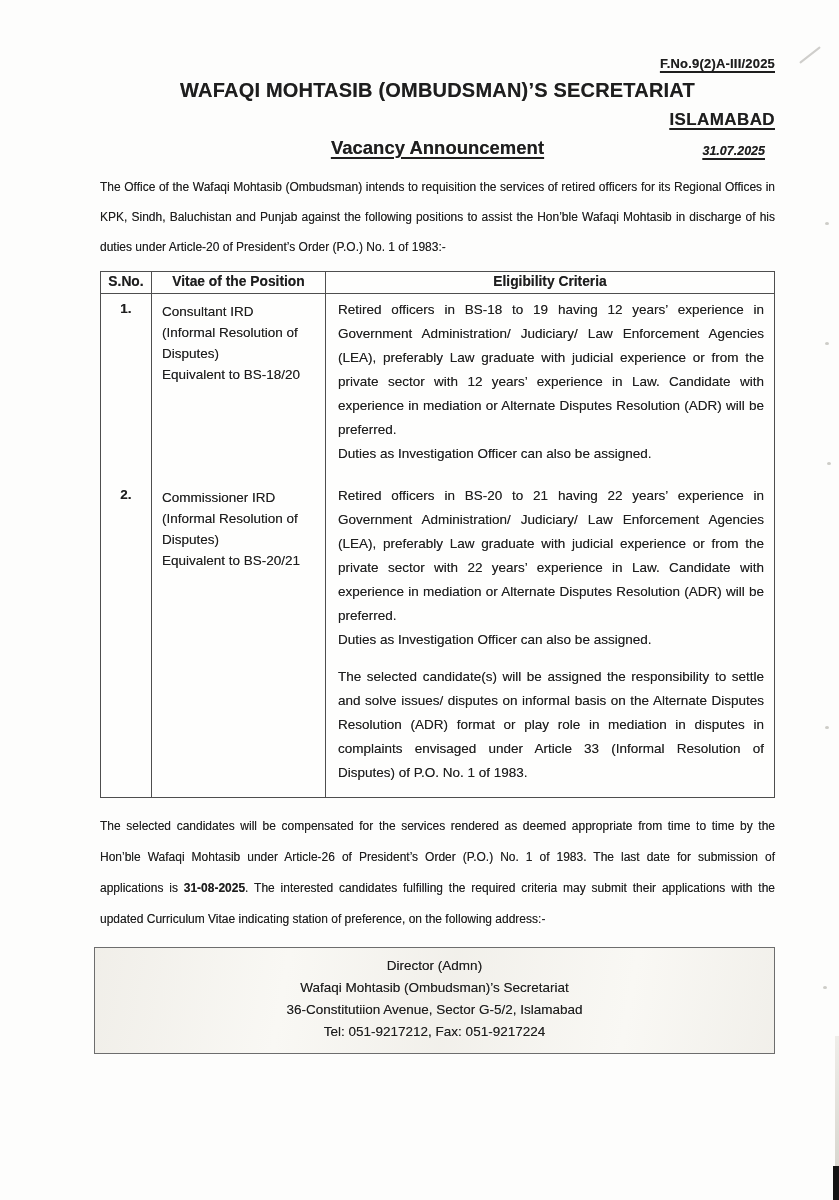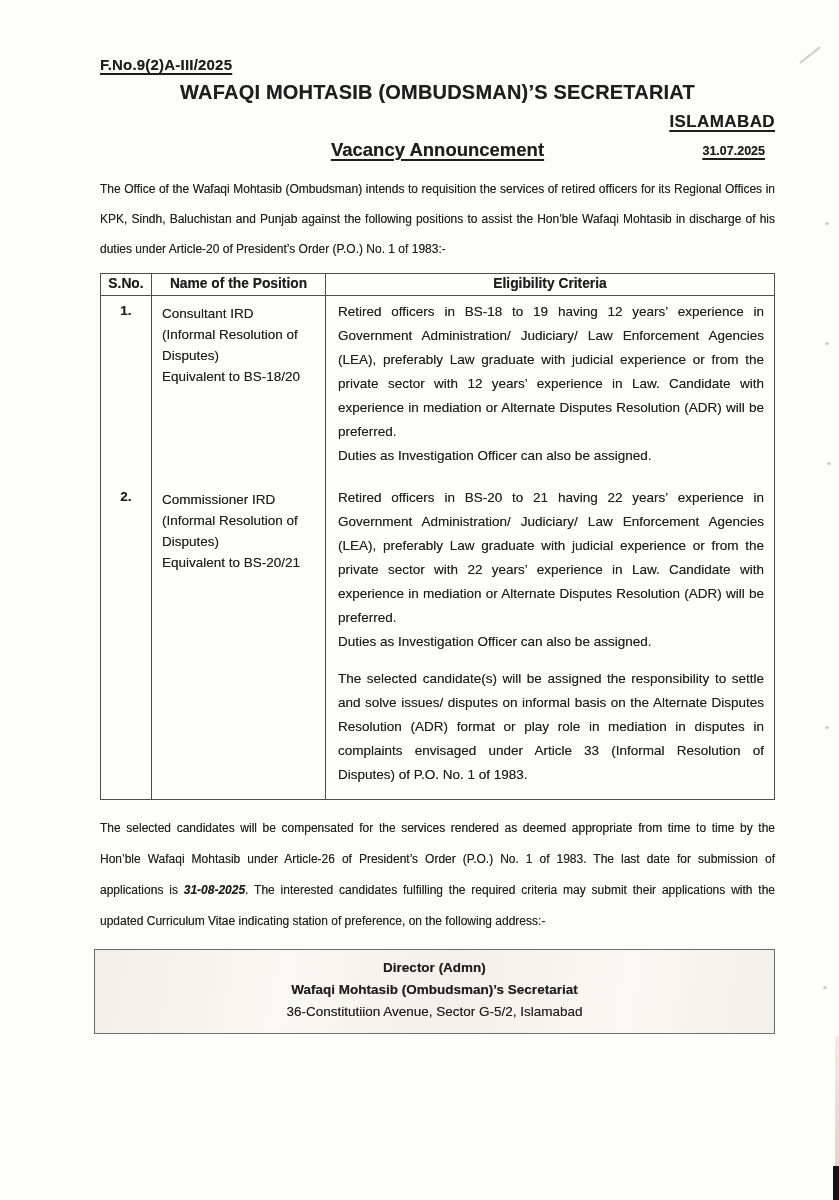--- a/index.html
+++ b/index.html
@@ -12,30 +12,30 @@
     overflow:hidden;
   }
   .page {
     position:absolute; inset:0;
     padding:56px 64px 0 100px;
     box-sizing:border-box;
     text-shadow:0 0 .3px rgba(25,25,25,.55);
   }
   .u { text-decoration:underline; text-decoration-thickness:1.6px; text-underline-offset:3px; }
 
-  .file-no { text-align:left; font-size:15px; font-weight:700; letter-spacing:.2px; }
+  .file-no { text-align:right; font-size:13px; font-weight:700; letter-spacing:.2px; }
   .org     { text-align:center; font-size:20px;   font-weight:700; margin-top:8px; letter-spacing:.2px; }
   .city    { text-align:right; font-size:17px;   font-weight:700; margin-top:8px; letter-spacing:.4px; }
   .doc-title { text-align:center; font-size:18.5px; font-weight:700; margin-top:7px; }
-  .date    { position:absolute; top:144px; right:74px; font-size:12.5px; font-weight:700; }
+  .date    { position:absolute; top:144px; right:74px; font-size:12.5px; font-weight:700;font-style:italic; }
 
   .para { font-size:12px; text-align:justify; }
   .intro   { margin:13px 0 0; line-height:30px; }
   .closing { margin:13px 0 0; line-height:31px; }
-  .closing .bold { font-weight:700;font-style:italic; }
+  .closing .bold { font-weight:700; }
 
   .ptable { margin-top:9px; width:675px; box-sizing:border-box; border:1.6px solid #4e4e4e; background:#fefefd; }
   .trow { display:grid; grid-template-columns:51px 174px 1fr; }
   .thead { border-bottom:1.6px solid #4e4e4e; }
   .th { font-weight:700; font-size:13.8px; text-align:center; padding:2px 2px 4px; }
   .cell-line { border-right:1.6px solid #4e4e4e; }
   .td { font-size:13.5px; box-sizing:border-box; }
   .td-sno  { text-align:center; font-weight:700; padding-top:7px; }
   .td-name { padding:7px 9px 0 10px; line-height:21px; }
   .td-elig { padding:4px 10px 0 12px; line-height:24px; text-align:justify; }
@@ -48,21 +48,21 @@
   .addr {
     margin:12px 0 0 -6px; width:681px; box-sizing:border-box;
     border:1.5px solid #6d6d6d;
     text-align:center; padding:7px 0 10px;
     font-size:13.5px; line-height:22px;
     background:
       linear-gradient(100deg, rgba(206,200,188,.20), rgba(255,255,255,0) 28%,
                       rgba(203,198,186,.16) 52%, rgba(255,255,255,0) 78%, rgba(206,201,190,.18)),
       #f9f8f4;
   }
-  .addr .b { font-weight:700; }
+  .addr .b { font-weight:400; }
 
   
   .smudge { position:absolute; top:54px; right:16px; width:26px; height:2px;
             background:#cfcecb; transform:rotate(-38deg); border-radius:2px; }
   .speck  { position:absolute; left:825px; width:4px; height:3px; background:#cdccc7; border-radius:50%; }
   .edge-gray  { position:absolute; right:0; top:1036px; width:4px; height:131px;
                 background:linear-gradient(#efede9, #d9d6cf); }
   .edge-black { position:absolute; right:0; top:1166px; width:6px; height:34px; background:#141414; }
 </style>
 </head>
@@ -78,21 +78,21 @@
 
   <div class="doc-title"><span class="u">Vacancy Announcement</span></div>
 
   <div class="date"><span class="u">31.07.2025</span></div>
 
   <p class="para intro">The Office of the Wafaqi Mohtasib (Ombudsman) intends to requisition the services of retired officers for its Regional Offices in KPK, Sindh, Baluchistan and Punjab against the following positions to assist the Hon’ble Wafaqi Mohtasib in discharge of his duties under Article-20 of President’s Order (P.O.) No. 1 of 1983:-</p>
 
   <div class="ptable">
     <div class="trow thead">
       <div class="th cell-line">S.No.</div>
-      <div class="th cell-line">Name of the Position</div>
+      <div class="th cell-line">Vitae of the Position</div>
       <div class="th">Eligibility Criteria</div>
     </div>
 
     <div class="trow row1">
       <div class="td td-sno cell-line">1.</div>
       <div class="td td-name cell-line">
         <div class="pos-title">Consultant IRD</div>
         <div class="pos-sub">(Informal Resolution of Disputes)</div>
         <div class="pos-grade">Equivalent to BS-18/20</div>
       </div>
@@ -116,20 +116,21 @@
       </div>
     </div>
   </div>
 
   <p class="para closing"><span>The selected candidates will be compensated for the services rendered as deemed appropriate from time to time by the Hon’ble Wafaqi Mohtasib under Article-26 of President’s Order (P.O.) No. 1 of 1983. The last date for submission of applications is </span><span class="bold">31-08-2025</span><span>. The interested candidates fulfilling the required criteria may submit their applications with the updated Curriculum Vitae indicating station of preference, on the following address:-</span></p>
 
   <div class="addr">
     <div class="b">Director (Admn)</div>
     <div class="b">Wafaqi Mohtasib (Ombudsman)’s Secretariat</div>
     <div>36-Constitutiion Avenue, Sector G-5/2, Islamabad</div>
+    <div>Tel: 051-9217212, Fax: 051-9217224</div>
   </div>
 
 </div>
 
 <div class="smudge"></div>
 <div class="speck" style="top:222px"></div>
 <div class="speck" style="top:342px"></div>
 <div class="speck" style="top:462px; left:827px"></div>
 <div class="speck" style="top:726px"></div>
 <div class="speck" style="top:986px; left:823px"></div>

